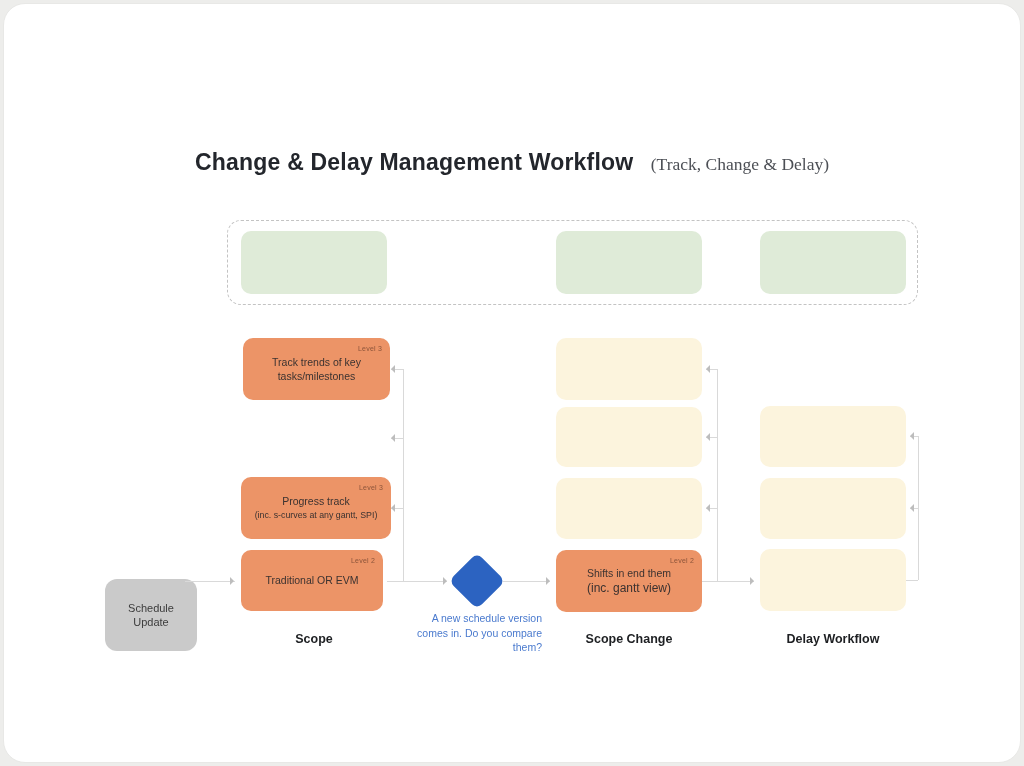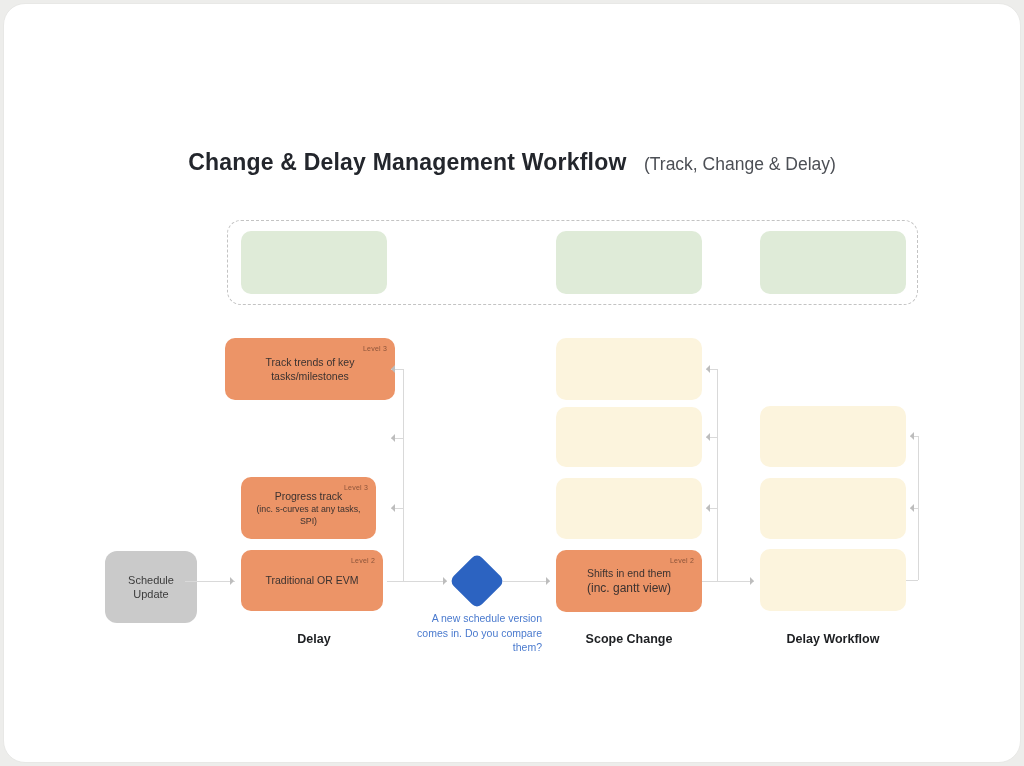--- a/index.html
+++ b/index.html
@@ -19,41 +19,41 @@
   .badge-wrap{position:absolute;left:0;top:103px;width:1024px;display:flex;justify-content:center;}
   .badge{
     border:1px solid #4377d0;border-radius:999px;
     color:#4377d0;font-size:9.5px;font-weight:bold;letter-spacing:1.3px;
     padding:6px 15px 5px 15px;background:#fff;
   }
 
   
   .title-wrap{position:absolute;left:0;top:149px;width:1024px;text-align:center;white-space:nowrap;}
   .title-main{font-size:23px;font-weight:bold;color:#23262c;letter-spacing:.2px;}
-  .title-suffix{font-size:17.5px;font-weight:400;color:#4c4f55;margin-left:13px;}
+  .title-suffix{font-size:17.5px;font-weight:400;color:#4c4f55;margin-left:13px;font-family:Liberation Serif, serif;}
 
   
   .dashed{
     position:absolute;left:227px;top:220px;width:691px;height:85px;
     border:1.5px dashed #c3c3c3;border-radius:14px;box-sizing:border-box;
   }
 
   .box{position:absolute;border-radius:10px;box-sizing:border-box;}
   .green{background:#dfebd8;}
   .cream{background:#fcf4dd;}
   .orange{
     background:#ec9467;
     display:flex;flex-direction:column;align-items:center;justify-content:center;
     text-align:center;color:#3b3230;font-size:10.5px;font-weight:500;line-height:1.35;
     padding:10px 12px;
   }
   .gray{
     background:#cacaca;border-radius:12px;
     display:flex;align-items:center;justify-content:center;text-align:center;
-    color:#3c3c3c;font-size:11px;font-weight:500;line-height:1.3;padding:6px;
+    color:#3c3c3c;font-size:11px;font-weight:500;line-height:1.3;padding:6px;margin-top:28px;
   }
   .level{
     position:absolute;top:6px;right:8px;
     font-size:7px;color:#8c543a;font-weight:500;letter-spacing:.2px;
   }
   .sub-small{font-size:8.8px;font-weight:400;margin-top:1px;}
   .sub-same{font-size:12px;font-weight:500;}
 
   
   .diamond{
@@ -88,28 +88,28 @@
   <div class="title-wrap">
     <span class="title-main">Change &amp; Delay Management Workflow</span>
     <span class="title-suffix">(Track, Change &amp; Delay)</span>
   </div>
 
   <div class="dashed"></div>
   <div class="box green" style="left:241px;top:231px;width:146px;height:63px;"></div>
   <div class="box green" style="left:556px;top:231px;width:146px;height:63px;"></div>
   <div class="box green" style="left:760px;top:231px;width:146px;height:63px;"></div>
 
-  <div class="box orange" style="left:225px;top:338px;width:170px;height:62px;">
+  <div class="box orange" style="left:243px;top:338px;width:147px;height:62px;">
     <span class="level">Level 3</span>
     <span>Track trends of key tasks/milestones</span>
   </div>
-  <div class="box orange" style="left:241px;top:477px;width:135px;height:62px;">
+  <div class="box orange" style="left:241px;top:477px;width:150px;height:62px;">
     <span class="level">Level 3</span>
     <span>Progress track</span>
-    <span class="sub-small">(inc. s-curves at any tasks, SPI)</span>
+    <span class="sub-small">(inc. s-curves at any gantt, SPI)</span>
   </div>
   <div class="box orange" style="left:241px;top:550px;width:142px;height:61px;">
     <span class="level">Level 2</span>
     <span>Traditional OR EVM</span>
   </div>
 
   <div class="box cream" style="left:556px;top:338px;width:146px;height:62px;"></div>
   <div class="box cream" style="left:556px;top:407px;width:146px;height:60px;"></div>
   <div class="box cream" style="left:556px;top:478px;width:146px;height:61px;"></div>
   <div class="box orange" style="left:556px;top:550px;width:146px;height:62px;">
@@ -122,21 +122,21 @@
   <div class="box cream" style="left:760px;top:478px;width:146px;height:61px;"></div>
   <div class="box cream" style="left:760px;top:549px;width:146px;height:62px;"></div>
 
   <div class="gray" style="position:absolute;left:105px;top:551px;width:80px;height:60px;">
     <span>Schedule Update</span>
   </div>
 
   <div class="diamond"></div>
   <div class="caption">A new schedule version comes in. Do you compare them?</div>
 
-  <div class="col-label" style="left:314px;">Delay</div>
+  <div class="col-label" style="left:314px;">Scope</div>
   <div class="col-label" style="left:629px;">Scope Change</div>
   <div class="col-label" style="left:833px;">Delay Workflow</div>
 
   <div class="hl" style="left:185px;top:581px;width:50px;"></div>
   <div class="ah ah-right" style="left:230px;top:577px;"></div>
 
   <div class="hl" style="left:387px;top:581px;width:60px;"></div>
   <div class="ah ah-right" style="left:443px;top:577px;"></div>
 
   <div class="vl" style="left:403px;top:369px;height:212px;"></div>

